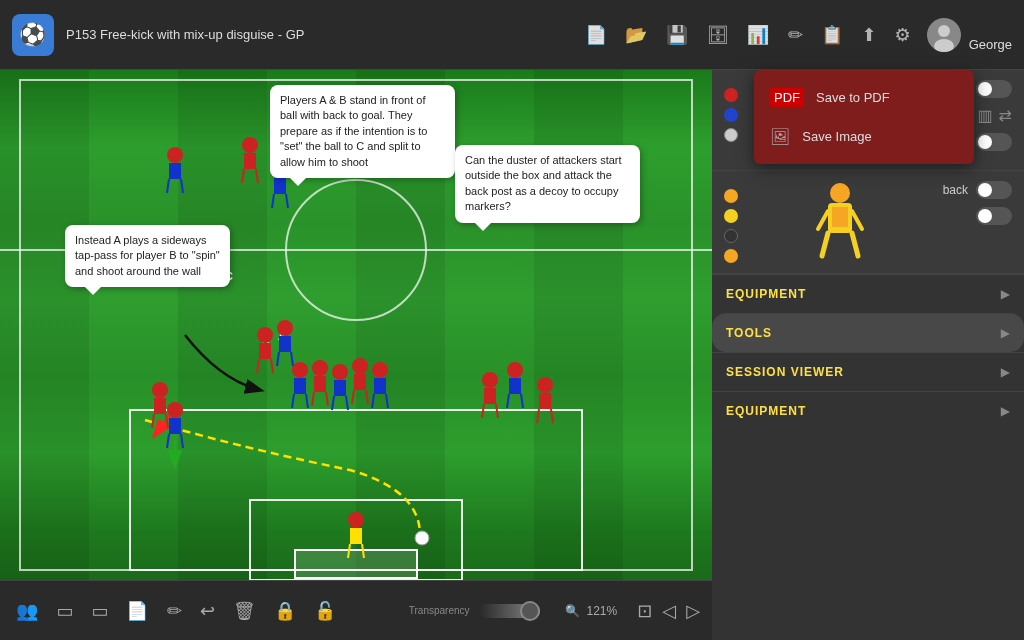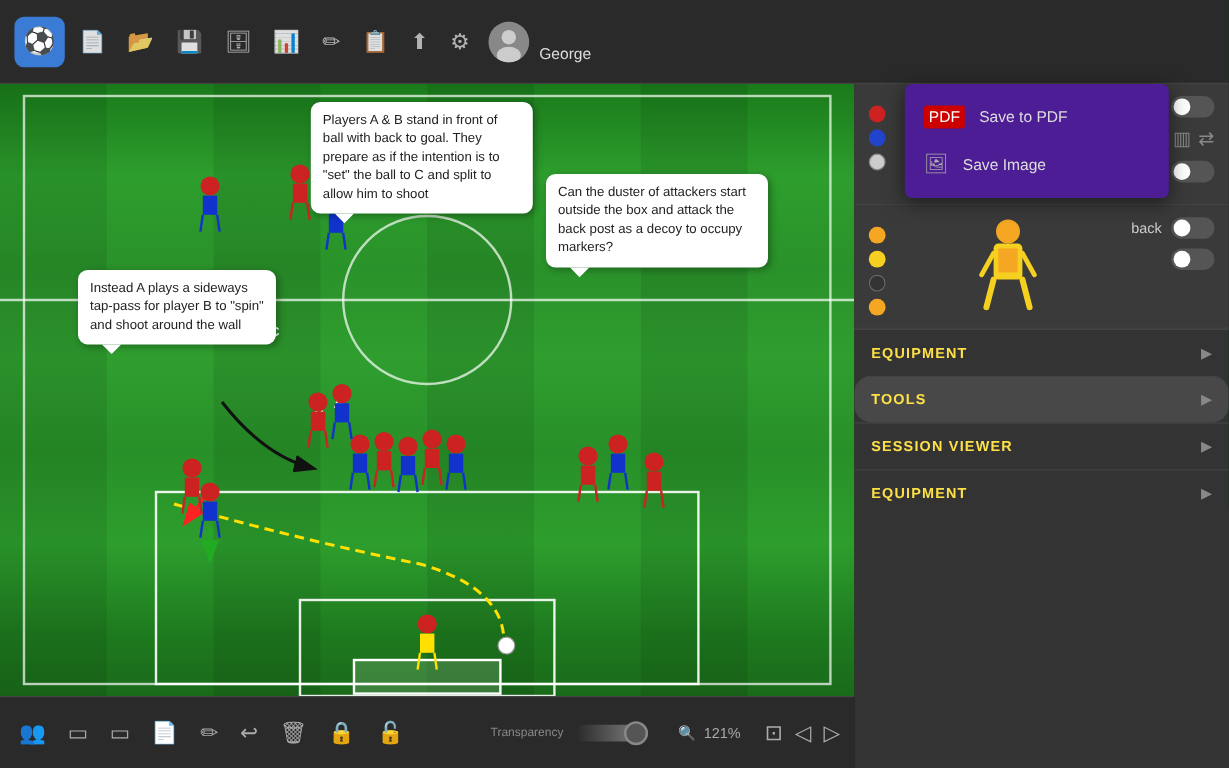--- a/index.html
+++ b/index.html
@@ -69,21 +69,21 @@
 
     
     #right-panel {
       position: absolute; top: 70px; right: 0; width: 312px; bottom: 0;
       background: #333; display: flex; flex-direction: column; z-index: 50;
     }
 
     
     #dropdown-menu {
       position: absolute; top: 70px; right: 50px; width: 220px;
-      background: #4c1d95; border-radius: 6px; box-shadow: 0 4px 16px rgba(0,0,0,0.5);
+      background: #7f1d1d; border-radius: 6px; box-shadow: 0 4px 16px rgba(0,0,0,0.5);
       z-index: 200; padding: 8px 0;
     }
     .dropdown-item {
       display: flex; align-items: center; gap: 12px; padding: 10px 16px;
       color: #ddd; font-size: 13px; cursor: pointer;
     }
     .dropdown-icon { font-size: 16px; color: #aaa; }
 
     .color-dot {
       width: 14px; height: 14px; border-radius: 50%; flex-shrink: 0;
@@ -113,20 +113,21 @@
     
     #panel-bottom { flex: 1; display: flex; flex-direction: column; overflow-y: auto; }
   </style>
 </head>
 <body>
 
 <div id="topbar">
   <div id="app-logo">
     <span>⚽</span>
   </div>
+  <span id="title-text">P153 Free-kick with mix-up disguise - GP</span>
   <div class="toolbar-icons">
     <span class="toolbar-icon">📄</span>
     <span class="toolbar-icon">📂</span>
     <span class="toolbar-icon">💾</span>
     <span class="toolbar-icon">🗄</span>
     <span class="toolbar-icon">📊</span>
     <span class="toolbar-icon">✏</span>
     <span class="toolbar-icon">📋</span>
     <span class="toolbar-icon">⬆</span>
     <span class="toolbar-icon">⚙</span>
@@ -304,21 +305,21 @@
       <rect x="-6" y="-12" width="12" height="16" fill="#1133cc"></rect>
       <line x1="-6" y1="4" x2="-8" y2="18" stroke="#1133cc" stroke-width="2"></line>
       <line x1="6" y1="4" x2="8" y2="18" stroke="#1133cc" stroke-width="2"></line>
     </g>
   </svg>
 
   <div class="speech-bubble" id="bubble1" style="top:155px;left:65px;max-width:165px;">
     <span>Instead A plays a sideways tap-pass for player B to "spin" and shoot around the wall</span>
   </div>
 
-  <div class="speech-bubble" id="bubble2" style="top:15px;left:259px;max-width:185px;">
+  <div class="speech-bubble" id="bubble2" style="top:15px;left:270px;max-width:185px;">
     <span>Players A &amp; B stand in front of ball with back to goal. They prepare as if the intention is to "set" the ball to C and split to allow him to shoot</span>
   </div>
 
   <div class="speech-bubble" id="bubble3" style="top:75px;left:455px;max-width:185px;">
     <span>Can the duster of attackers start outside the box and attack the back post as a decoy to occupy markers?</span>
   </div>
 </div>
 
 <div id="bottombar">
   <span class="bottom-tool">👥</span>

